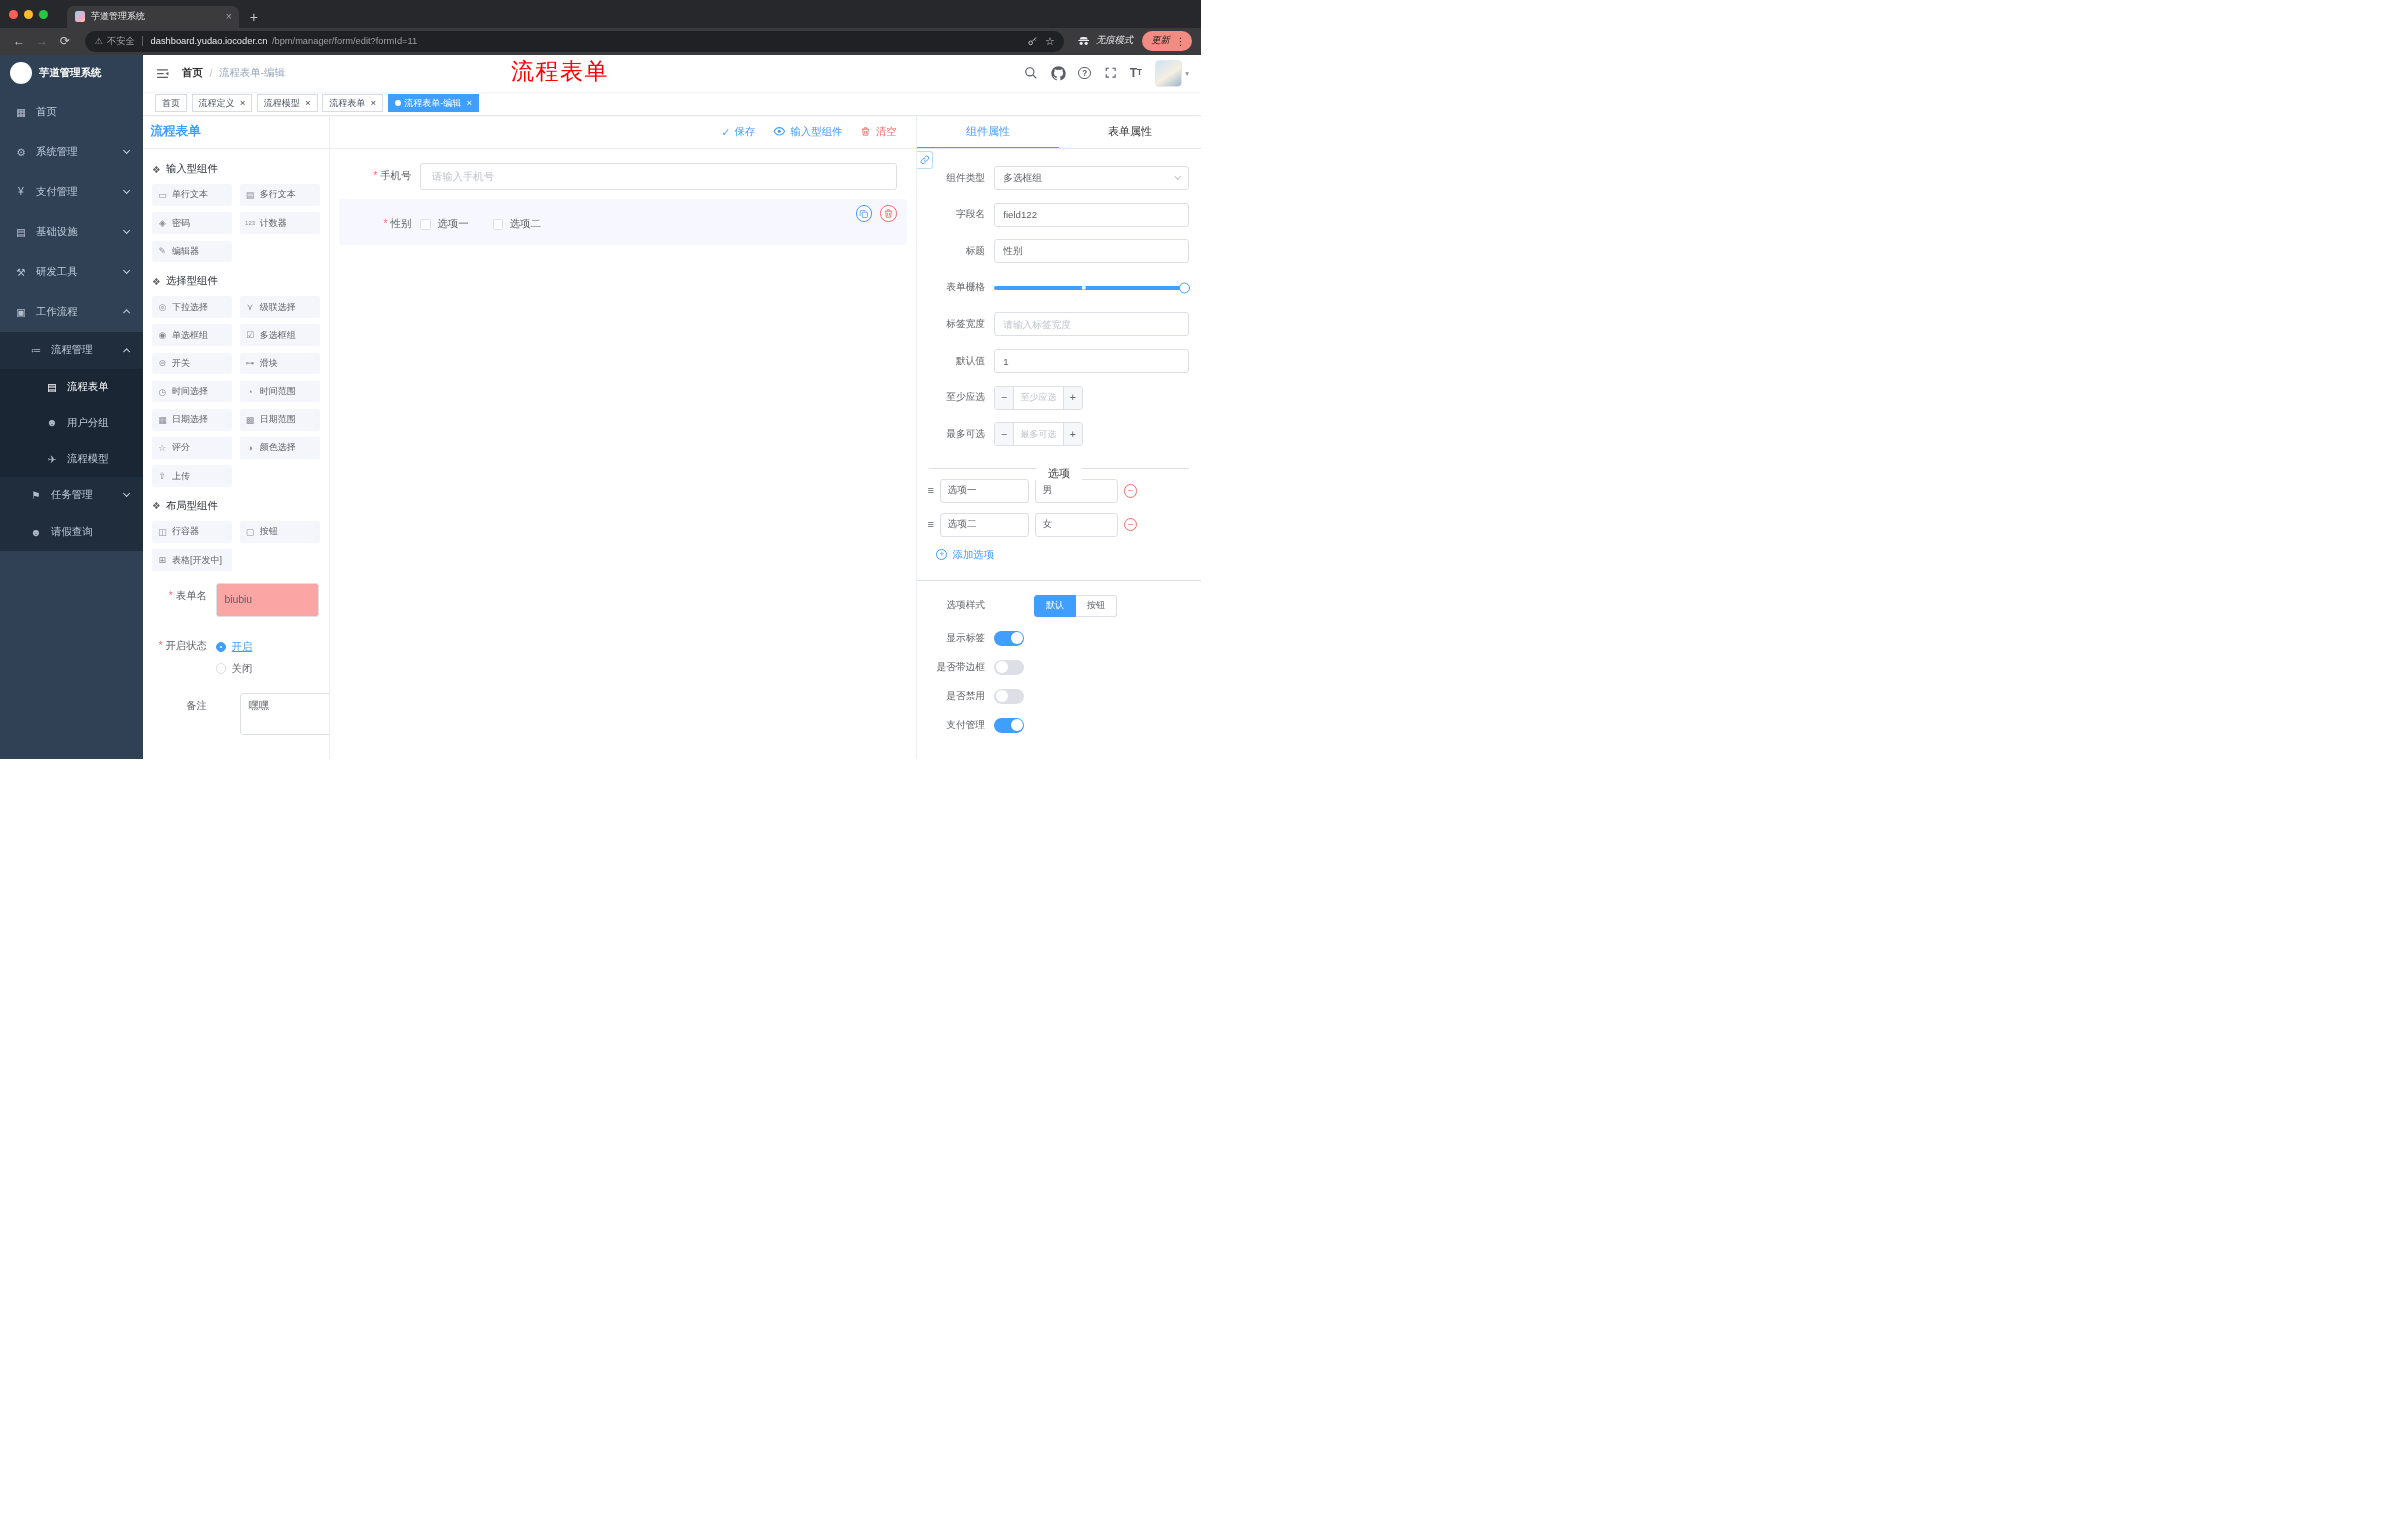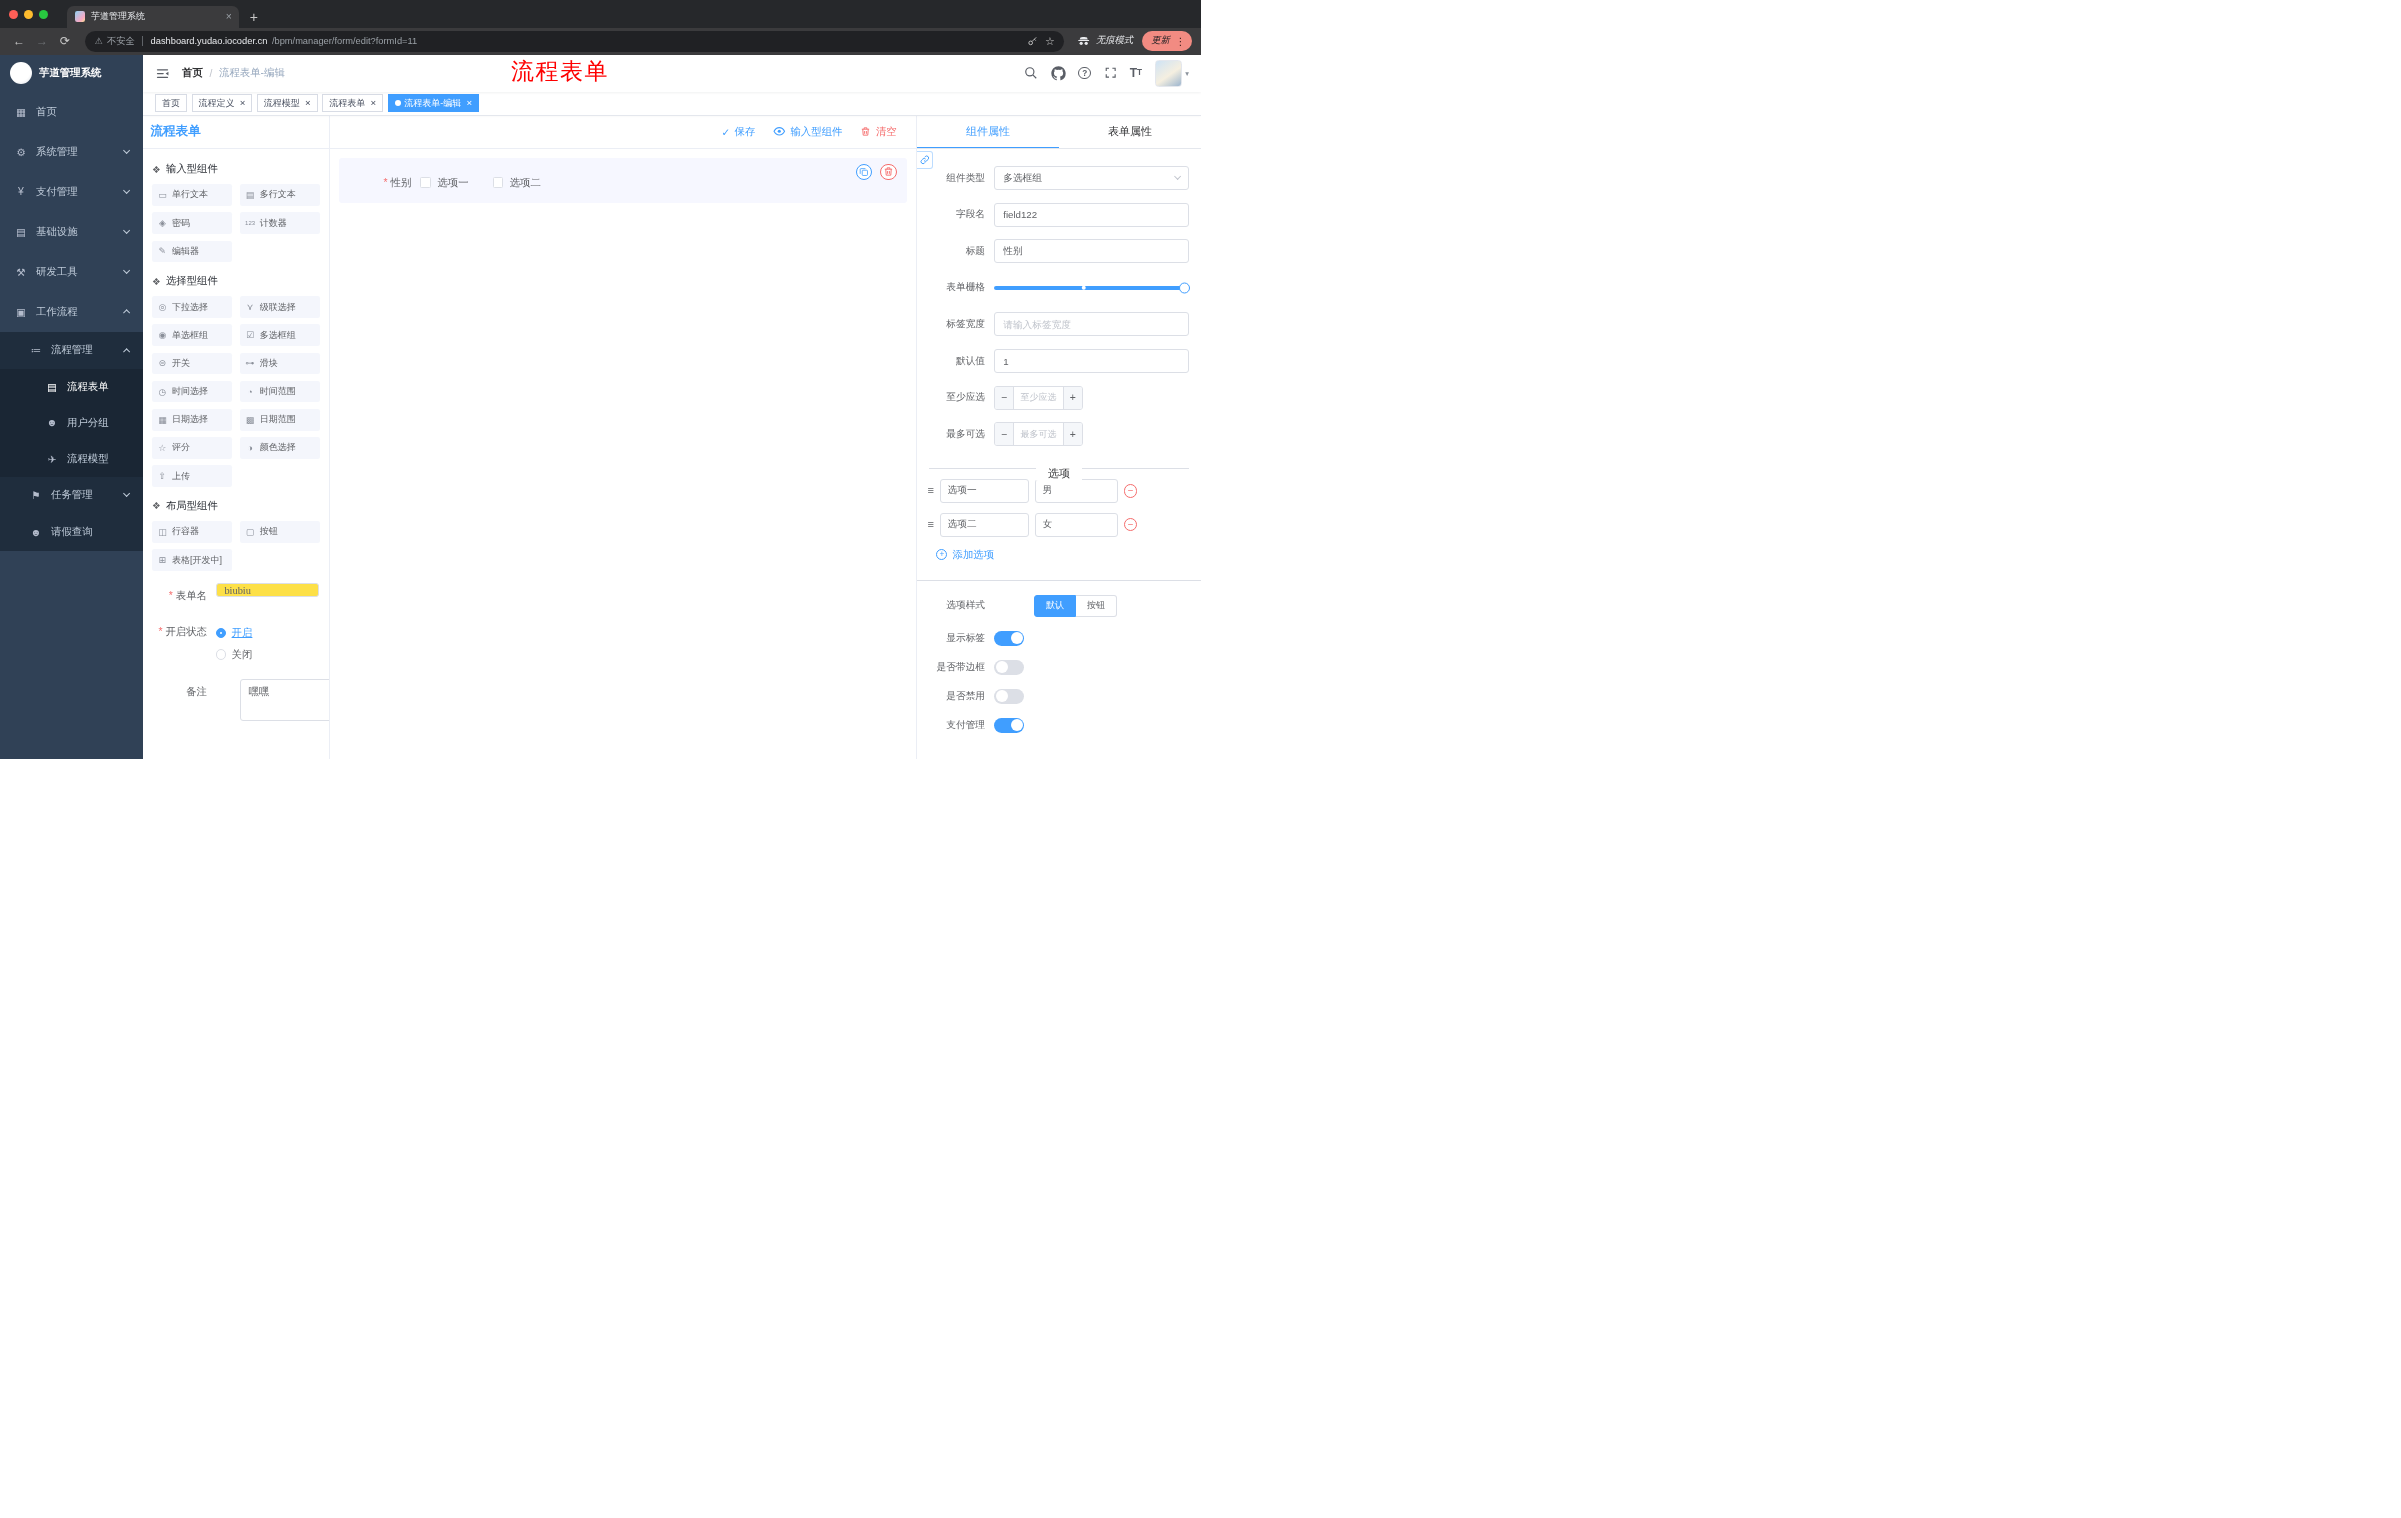--- a/index.html
+++ b/index.html
@@ -82,21 +82,21 @@
   .pg-grid{display:grid;grid-template-columns:1fr 1fr;gap:6.7px 7.4px;}
   .pi{height:21.5px;background:#f4f6fc;border-radius:2.2px;display:flex;align-items:center;padding:0 5.2px;gap:4.5px;font-size:9px;color:#606266;cursor:move;overflow:hidden;white-space:nowrap;}
   .pi-icon{color:#8a8f99;font-size:9px;min-width:10.4px;text-align:center;flex:none;}
   .pi-icon.txt{font-size:6px;letter-spacing:0;}
 
   .meta{padding:12px 1.5px 18px 0;}
   .meta-row{display:flex;align-items:flex-start;margin-bottom:16.3px;}
   .meta-label{width:55px;text-align:right;font-size:10.4px;color:#606266;padding-top:6px;flex:none;}
   .req::before{content:"*";color:#f56c6c;margin-right:3px;}
   .meta-ctrl{flex:1;margin-left:9px;min-width:0;}
-  .el-input{width:100%;height:14px;border:0.7px solid #dcdfe6;border-radius:3px;padding:0 7.4px;font-size:10.4px;color:#606266;outline:none;background:#fde047;font-family:Liberation Serif, serif;}
+  .el-input{width:100%;height:34px;border:0.7px solid #dcdfe6;border-radius:3px;padding:0 7.4px;font-size:10.4px;color:#606266;outline:none;background:#fca5a5;}
   .el-textarea{width:100%;height:42px;border:0.7px solid #dcdfe6;border-radius:3px;padding:4.5px 7.4px;font-size:10.4px;color:#606266;resize:none;outline:none;font-family:inherit;margin-left:24px;}
   .radio{display:inline-flex;align-items:center;gap:5.2px;font-size:10.4px;color:#606266;margin-right:18px;padding-top:6.7px;cursor:pointer;}
   .radio-dot{width:10.4px;height:10.4px;border-radius:50%;border:0.7px solid #dcdfe6;background:#fff;position:relative;flex:none;}
   .radio.checked{color:#409eff;text-decoration:underline;}
   .radio.checked .radio-dot{border-color:#409eff;background:#409eff;}
   .radio.checked .radio-dot::after{content:"";position:absolute;inset:3px;border-radius:50%;background:#fff;}
 
   .center{flex:1;display:flex;flex-direction:column;min-width:0;}
   .actionbar{height:33px;flex:none;border-bottom:0.7px solid #ebeef5;display:flex;align-items:center;justify-content:flex-end;gap:18px;padding-right:19.3px;}
   .act{display:inline-flex;align-items:center;gap:4.5px;font-size:10.4px;cursor:pointer;}
@@ -502,20 +502,26 @@
               <span class="act red">
                 <span class="act-ic">
                   <svg viewBox="0 0 24 24" width="11" height="11" fill="none" stroke="currentColor" stroke-width="2">
                     <path d="M4 7h16M9 7V4h6v3M6 7l1 13h10l1-13M10 11v6M14 11v6"></path>
                   </svg>
                 </span>
                 <span>清空</span>
               </span>
             </div>
           <div class="canvas" id="canvas">
+              <div class="cv-block">
+                <div class="cv-row">
+                  <span class="cv-label req">手机号</span>
+                  <input class="cv-input" placeholder="请输入手机号" style="">
+                </div>
+              </div>
               <div class="cv-block selected">
                 <div class="dw-btns">
                   <span class="dw-btn copy">
                     <svg viewBox="0 0 24 24" width="9.7" height="9.7" fill="none" stroke="currentColor" stroke-width="2">
                       <rect x="8" y="8" width="13" height="13" rx="2"></rect>
                       <path d="M16 4H5a2 2 0 0 0-2 2v11"></path>
                     </svg>
                   </span>
                   <span class="dw-btn del">
                     <svg viewBox="0 0 24 24" width="11" height="11" fill="none" stroke="currentColor" stroke-width="2">

